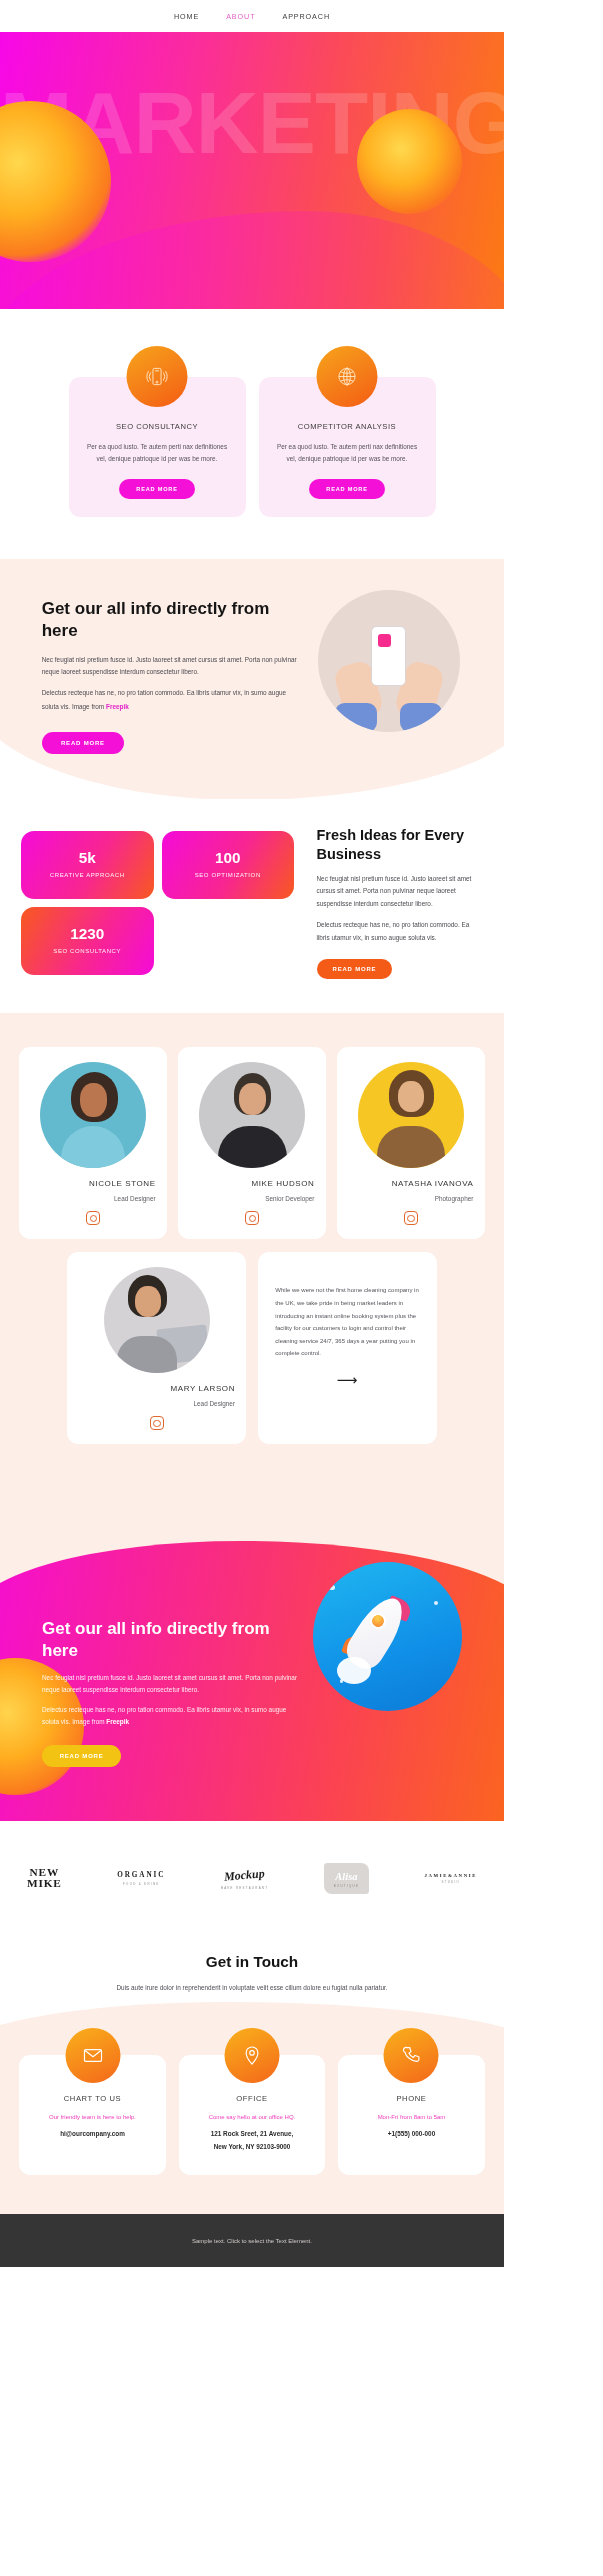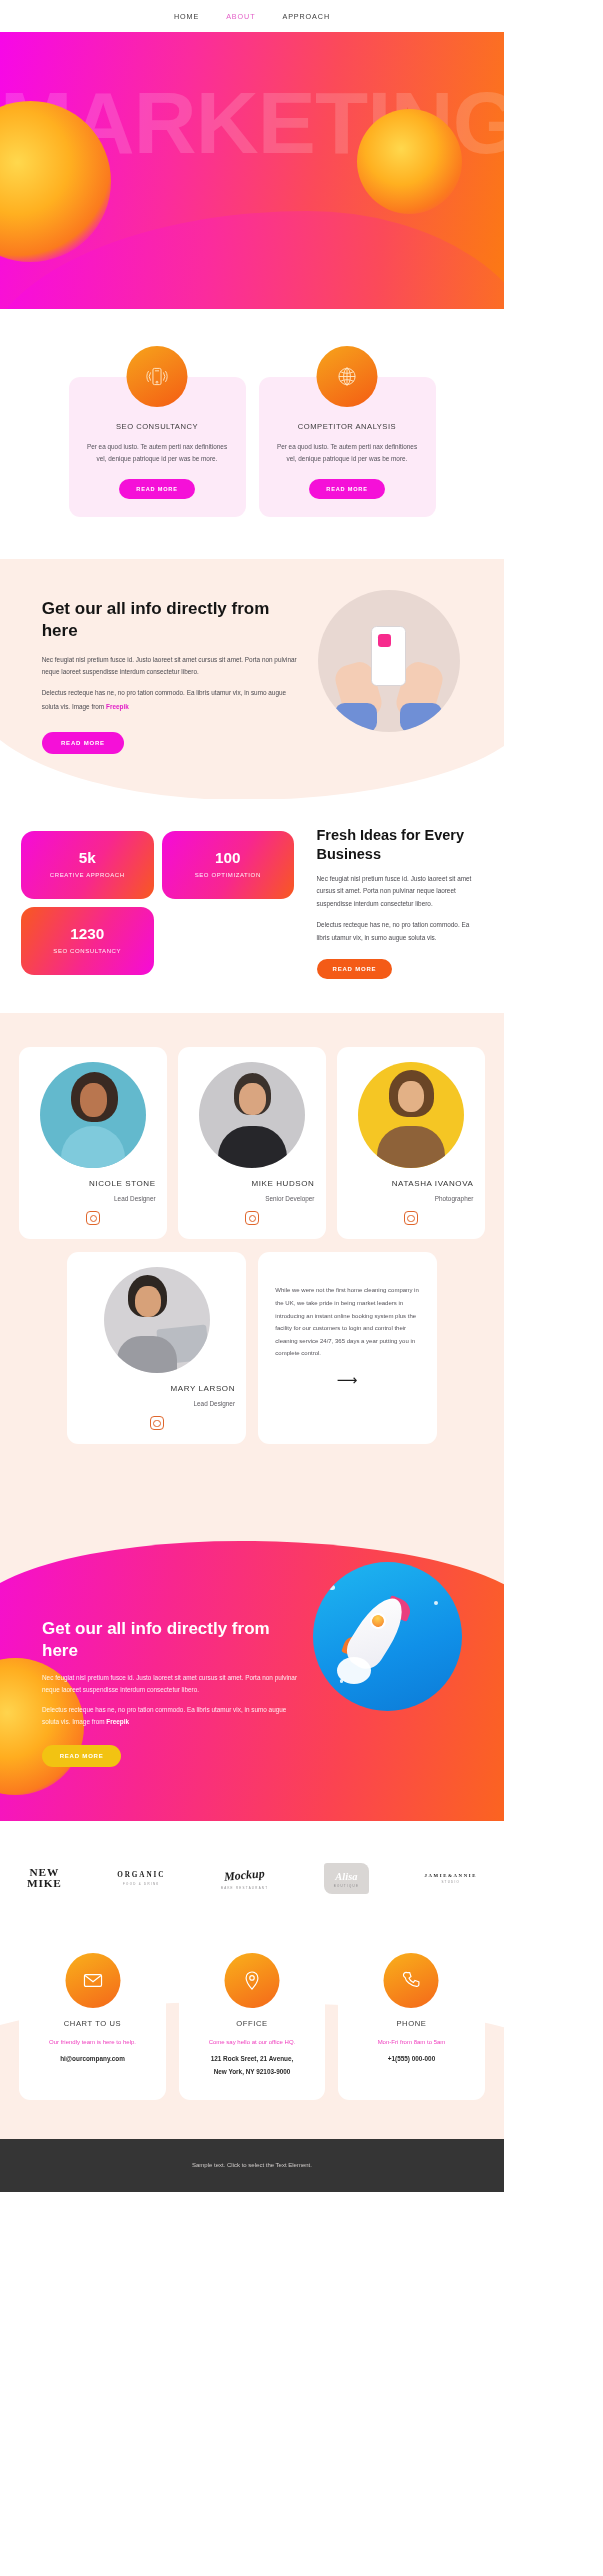--- a/index.html
+++ b/index.html
@@ -663,20 +663,24 @@
       </div>
     </div>
     <div class="brand">
       <div class="b-main b5">JAMIE&amp;ANNIE</div>
       <div class="b-sub">STUDIO</div>
     </div>
   </section>
 
   <section class="contact">
     <div class="contact-bg"></div>
+    <div class="contact-head">
+      <h2 class="contact-h2">Get in Touch</h2>
+      <p class="contact-sub">Duis aute irure dolor in reprehenderit in voluptate velit esse cillum dolore eu fugiat nulla pariatur.</p>
+    </div>
     <div class="contact-row">
 
       <div class="contact-card">
         <div class="contact-icon">
           <svg viewBox="0 0 32 32" fill="none" stroke="#fff" stroke-width="1.8">
             <rect x="3" y="7" width="26" height="18" rx="2"></rect>
             <path d="M3.8 8.4 L16 18 L28.2 8.4"></path>
           </svg>
         </div>
         <div class="cc-title">CHART TO US</div>

